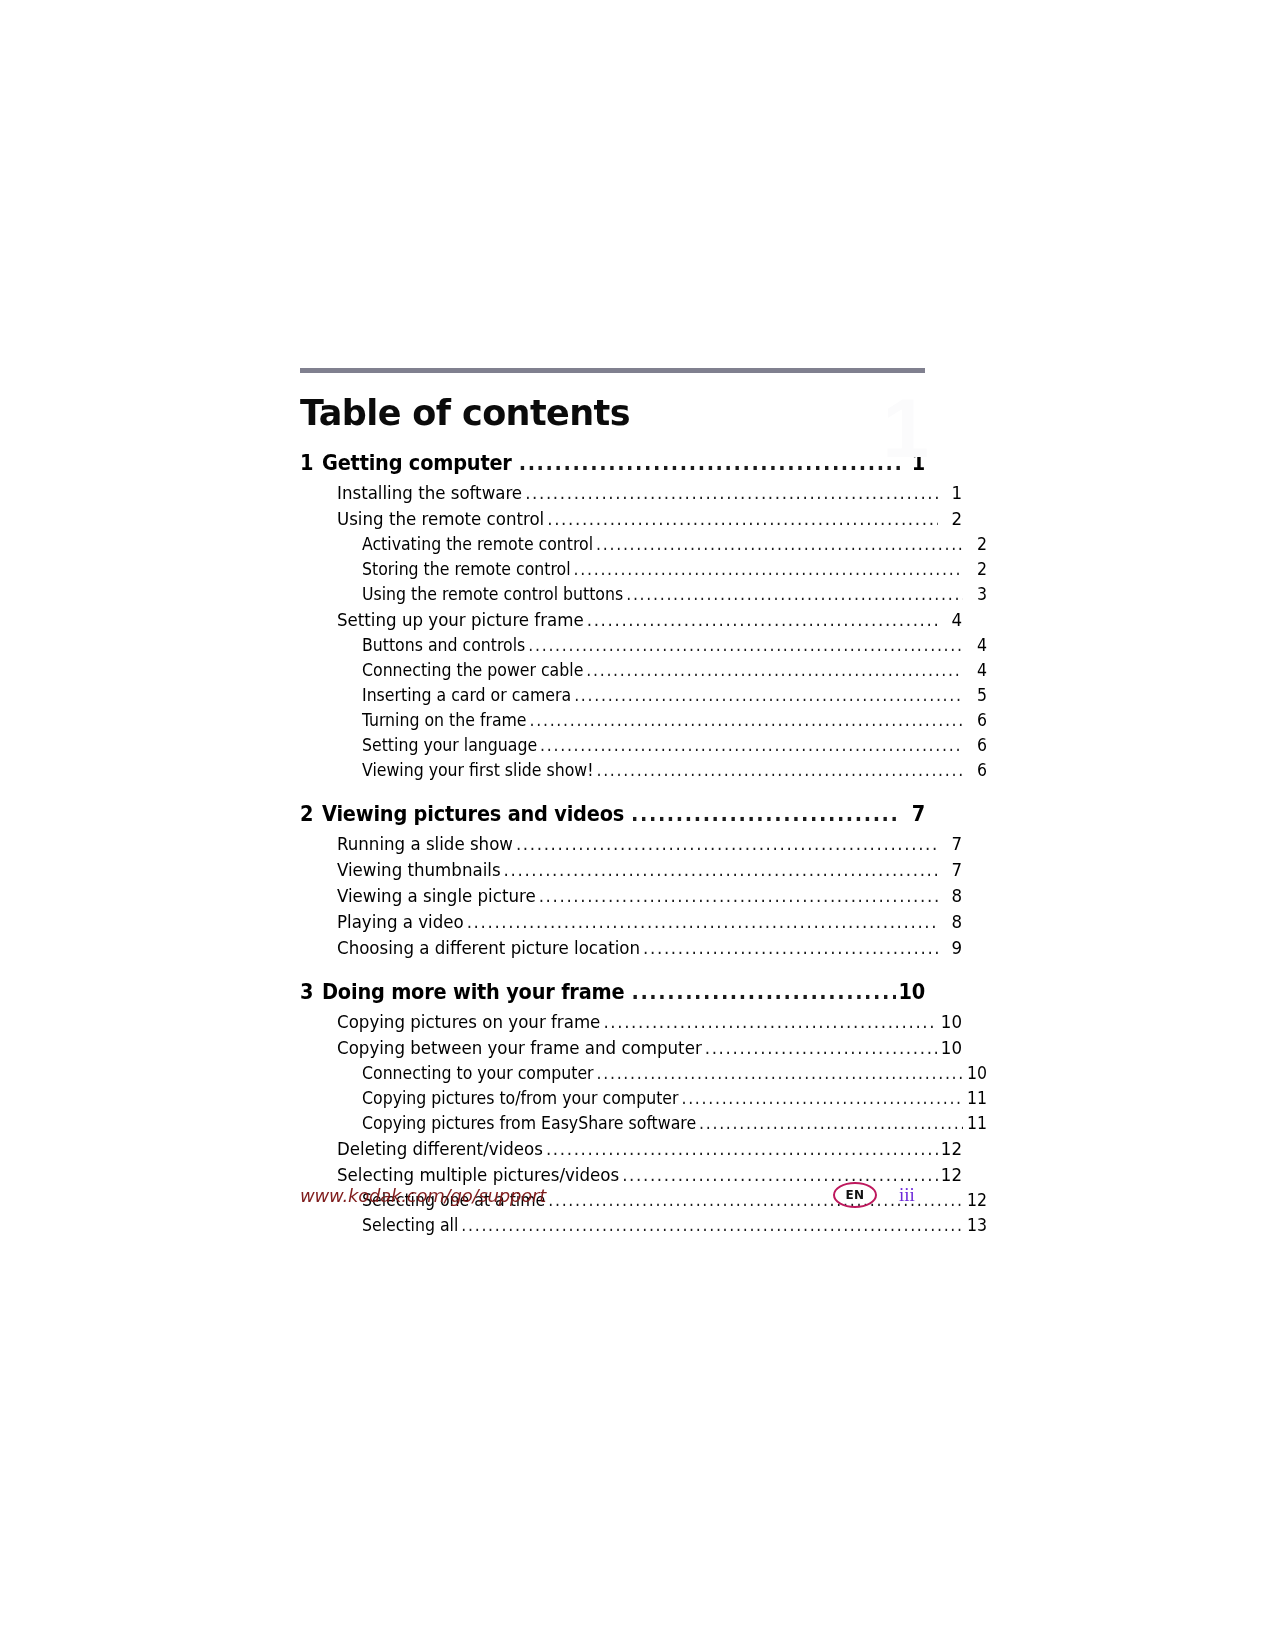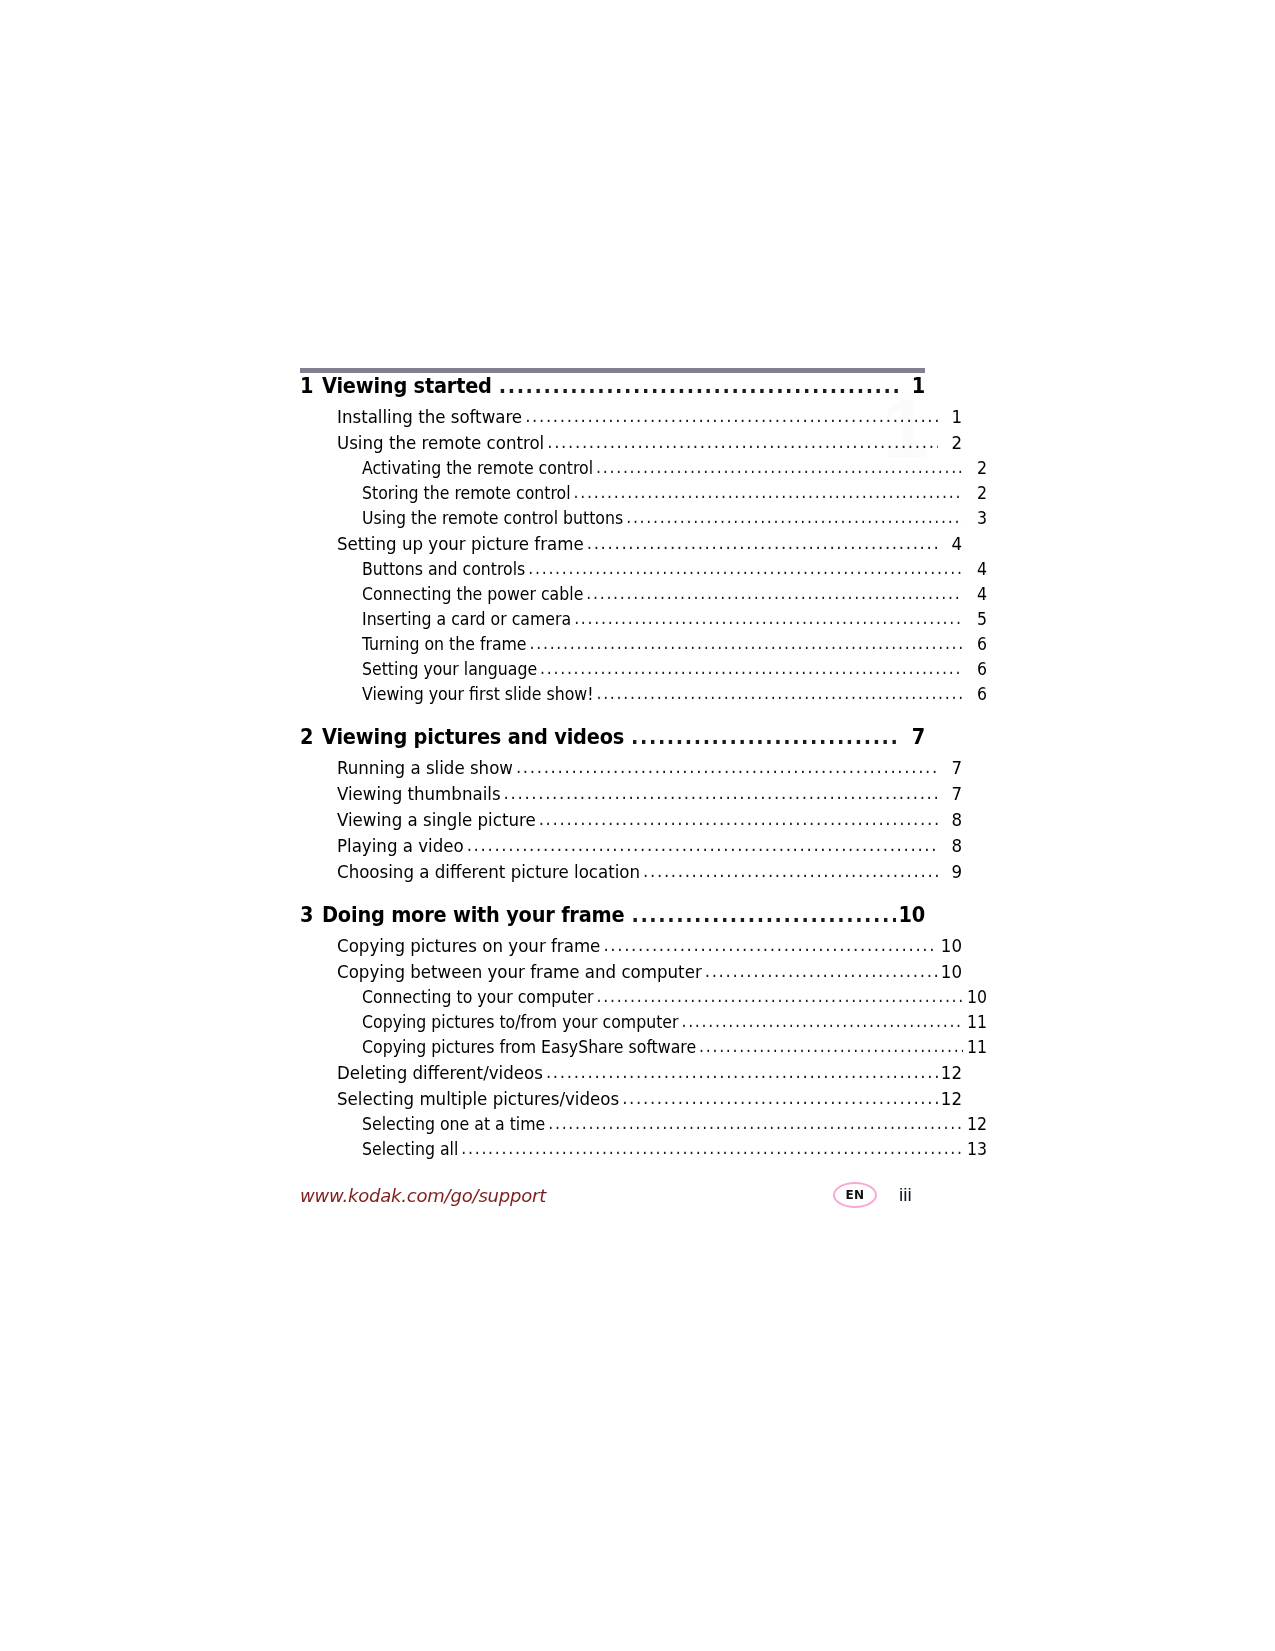--- a/index.html
+++ b/index.html
@@ -148,56 +148,57 @@
     font-family: "DejaVu Sans", sans-serif;
     font-style: italic;
     font-size: 18px;
     letter-spacing: -0.2px;
     color: #7f1d1d;
   }
   .footer-spacer { flex: 1 1 auto; }
   .lang-badge {
     width: 40px;
     height: 22px;
-    border: 2px solid #f9a8d4;
+    border: 2px solid #be185d;
     border-radius: 50%;
     display: flex;
     align-items: center;
     justify-content: center;
     font-family: "DejaVu Sans", sans-serif;
     font-size: 12px;
     font-weight: bold;
     letter-spacing: 0.3px;
     color: #111;
     margin-right: 22px;
   }
   .folio {
-    font-family: Liberation Sans, sans-serif;
+    font-family: Liberation Serif, serif;
     font-size: 19px;
-    color: #0f172a;
+    color: #6d28d9;
     min-width: 26px;
     text-align: left;
   }
 </style>
 </head>
 <body>
 
 <div class="page">
 
   <div class="content">
 
     <div class="top-rule"></div>
 
     <div class="watermark">1</div>
 
+    <h1 class="page-title">Table of contents</h1>
 
     <div class="toc-list" id="toc-list">
         <div class="toc-row lvl0">
           <span class="num">1</span>
-          <span class="label">Viewing started</span>
+          <span class="label">Getting computer</span>
           <span class="leader"></span>
           <span class="pg">1</span>
         </div>
         <div class="toc-row lvl1">
           <span class="label">Installing the software</span>
           <span class="leader"></span>
           <span class="pg">1</span>
         </div>
         <div class="toc-row lvl1">
           <span class="label">Using the remote control</span>

